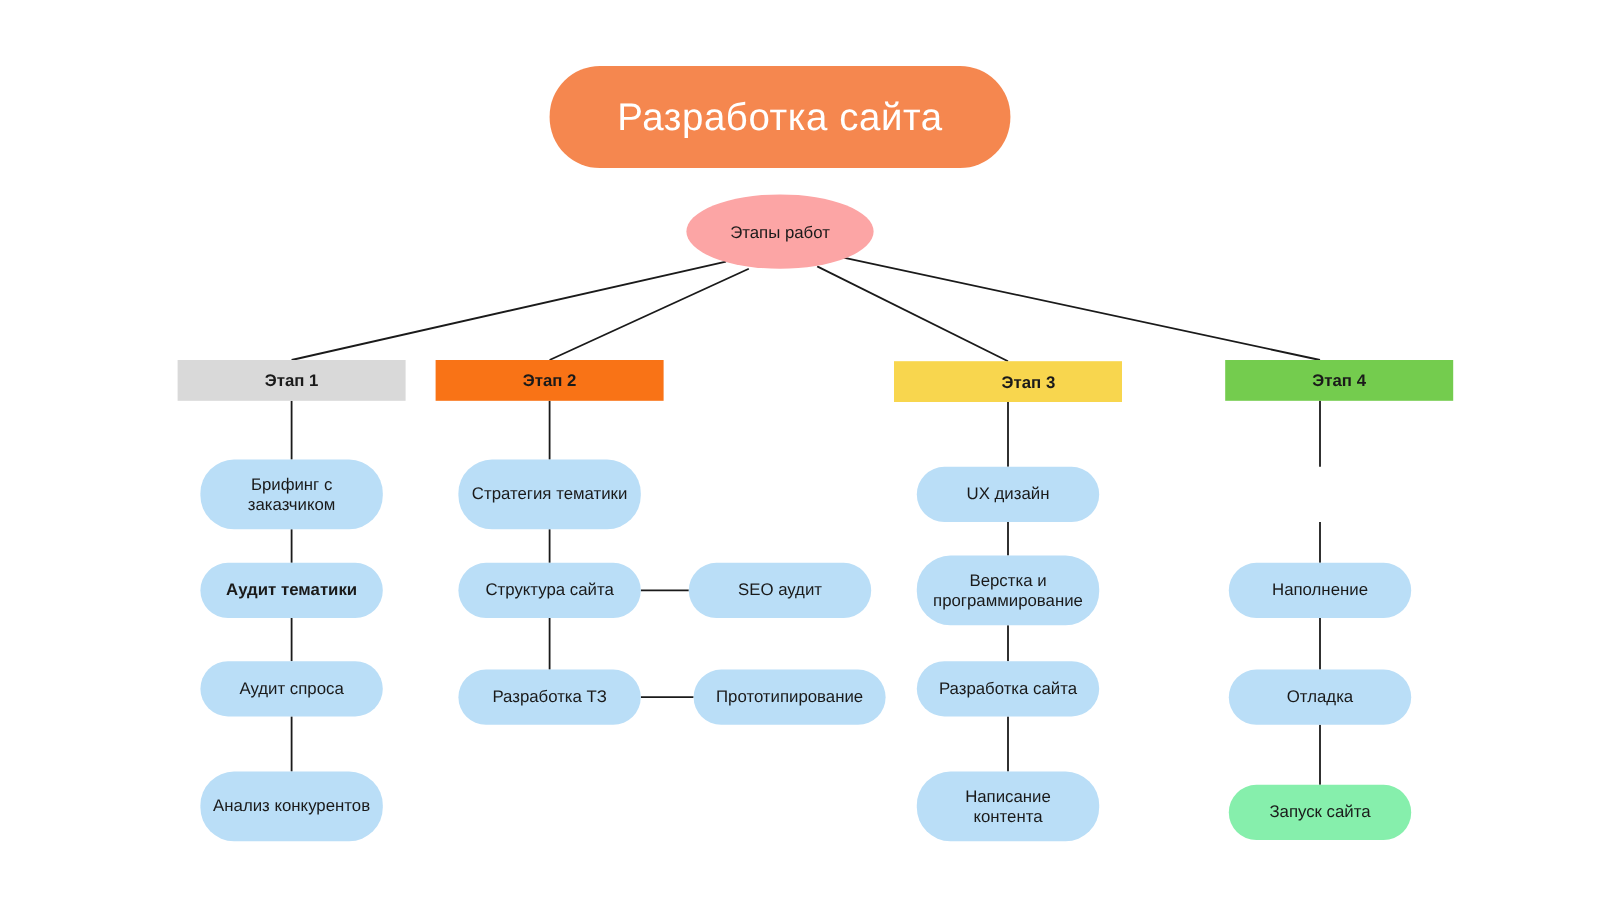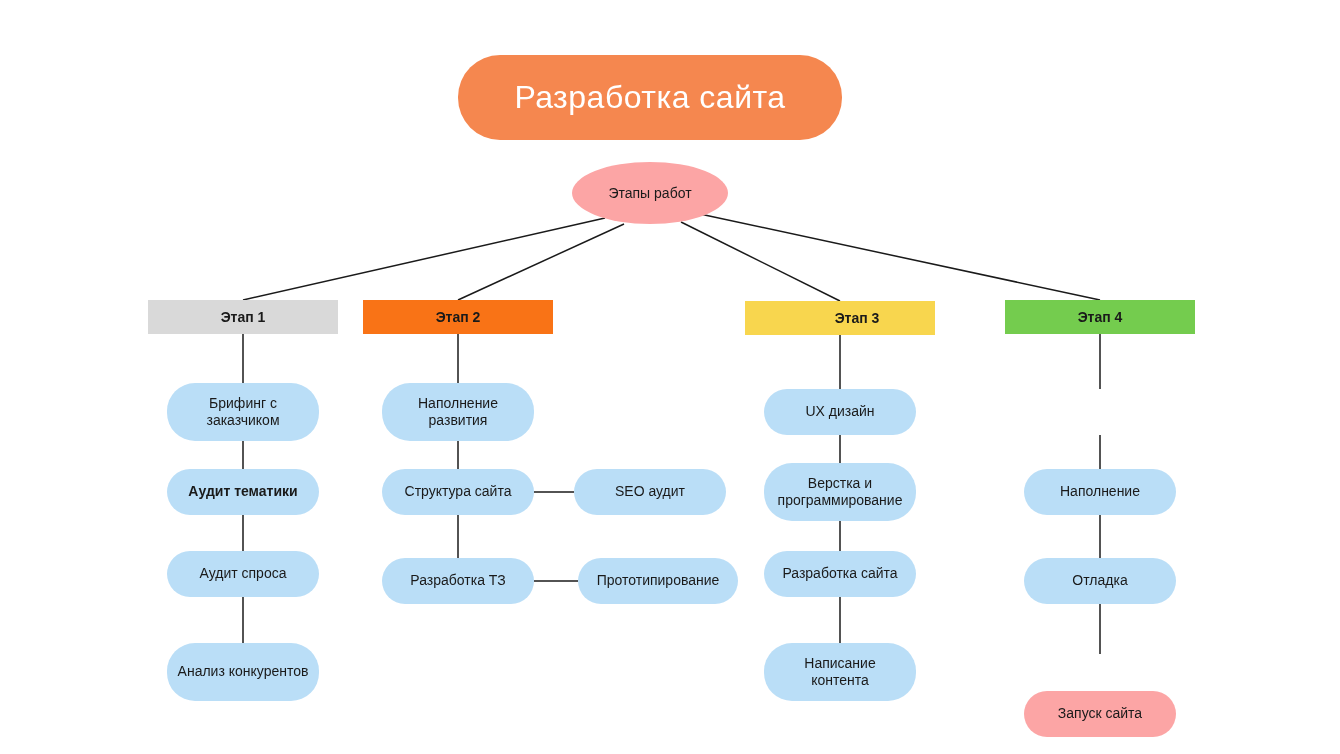--- a/index.html
+++ b/index.html
@@ -48,31 +48,30 @@
     border-radius: 50%;
     font-size: 14px;
   }
   .stage-header {
     font-size: 14px;
     font-weight: 700;
   }
   .stage-1 { background: #d9d9d9; }
   .stage-2 { background: #f97316; }
   .stage-3 { background: #f8d64e; }
-  .stage-4 { background: #74cc4e; }
+  .stage-4 { background: #74cc4e; margin-left: 16px; }
   .pill {
     background: #badef7;
     border-radius: 28px;
     font-size: 14px;
     line-height: 1.25;
     padding: 4px 10px;
   }
   .pill-final {
-    background: #fca5a5;
-    margin-top: 37px;
+    background: #86efac;
   }
 </style>
 </head>
 <body>
 
 <div class="canvas">
 
   <svg class="lines-svg" viewBox="0 0 1340 754" xmlns="http://www.w3.org/2000/svg">
 
     <line x1="605" y1="218" x2="243" y2="300"></line>
@@ -110,21 +109,21 @@
   <div class="node stage-header stage-1" style="left:148px; top:300px; width:190px; height:34px;">Этап 1</div>
   <div class="node stage-header stage-2" style="left:363px; top:300px; width:190px; height:34px;">Этап 2</div>
   <div class="node stage-header stage-3" style="left:745px; top:301px; width:190px; height:34px;padding-left:34px;">Этап 3</div>
   <div class="node stage-header stage-4" style="left:1005px; top:300px; width:190px; height:34px;">Этап 4</div>
 
   <div class="node pill" style="left:167px; top:383px; width:152px; height:58px;">Брифинг с заказчиком</div>
   <div class="node pill" style="left:167px; top:469px; width:152px; height:46px;font-weight:bold;">Аудит тематики</div>
   <div class="node pill" style="left:167px; top:551px; width:152px; height:46px;">Аудит спроса</div>
   <div class="node pill" style="left:167px; top:643px; width:152px; height:58px;">Анализ конкурентов</div>
 
-  <div class="node pill" style="left:382px; top:383px; width:152px; height:58px;">Наполнение развития</div>
+  <div class="node pill" style="left:382px; top:383px; width:152px; height:58px;">Стратегия тематики</div>
   <div class="node pill" style="left:382px; top:469px; width:152px; height:46px;">Структура сайта</div>
   <div class="node pill" style="left:382px; top:558px; width:152px; height:46px;">Разработка ТЗ</div>
   <div class="node pill" style="left:574px; top:469px; width:152px; height:46px;">SEO аудит</div>
   <div class="node pill" style="left:578px; top:558px; width:160px; height:46px;">Прототипирование</div>
 
   <div class="node pill" style="left:764px; top:389px; width:152px; height:46px;">UX дизайн</div>
   <div class="node pill" style="left:764px; top:463px; width:152px; height:58px;">Верстка и программирование</div>
   <div class="node pill" style="left:764px; top:551px; width:152px; height:46px;">Разработка сайта</div>
   <div class="node pill" style="left:764px; top:643px; width:152px; height:58px;">Написание контента</div>
 

